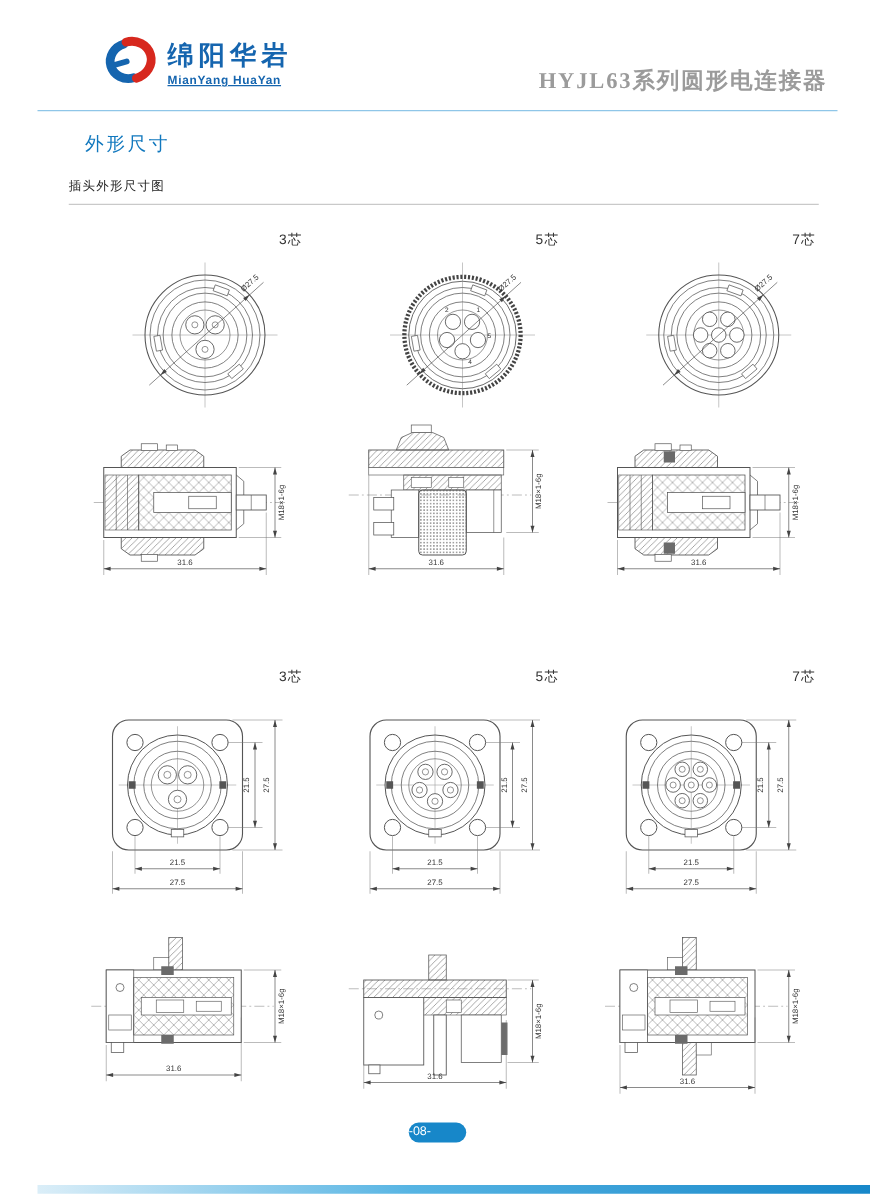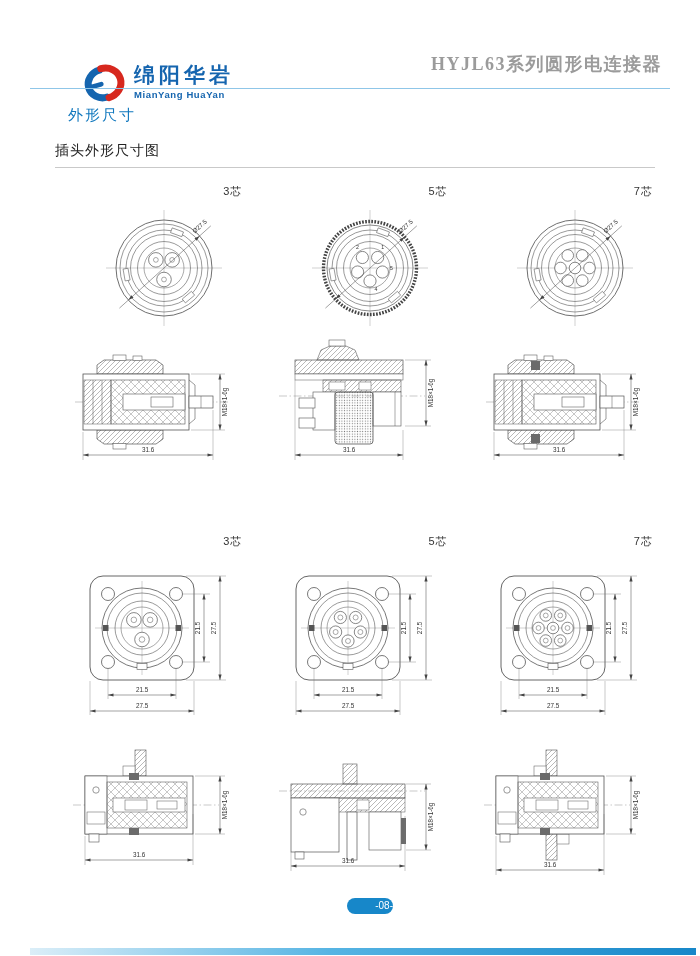--- a/index.html
+++ b/index.html
@@ -1,45 +1,45 @@
 <!DOCTYPE html>
 <html><head>
 <meta charset="utf-8">
 <style>
   html,body{margin:0;padding:0;background:#fff;}
   .page{position:relative;width:700px;height:956px;background:#fff;overflow:hidden;
         font-family:"Liberation Sans",sans-serif;color:#222;}
   
   .header{position:absolute;left:0;top:0;width:700px;height:88px;}
-  .logo{position:absolute;left:64px;top:28px;display:flex;align-items:flex-start;margin-top:35px;}
+  .logo{position:absolute;left:64px;top:28px;display:flex;align-items:center;}
   .logo-icon{width:62px;height:46px;}
   .logo-text{margin-left:8px;}
   .logo-cn{font-size:21px;font-weight:bold;color:var(--logo-blue);letter-spacing:4px;line-height:24px;}
-  .logo-en{font-size:9.5px;font-weight:bold;color:var(--logo-blue);letter-spacing:0.6px;margin-top:2px;}
+  .logo-en{font-size:9.5px;font-weight:bold;color:var(--logo-blue);letter-spacing:0.6px;margin-top:2px;text-decoration:underline;}
   .doc-title{position:absolute;right:38px;top:52px;font-family:"Liberation Serif",serif;
              font-weight:bold;font-size:18px;color:var(--title-gray);letter-spacing:1.5px;text-align:center;}
   .header-rule{position:absolute;left:30px;right:30px;top:88px;height:1px;background:var(--line-blue);}
   
   .main-title{position:absolute;left:68px;top:106px;font-size:15px;color:var(--accent);letter-spacing:2px;}
-  .sub-label{position:absolute;left:55px;width:600px;font-size:14px;color:#222;
+  .sub-label{position:absolute;left:55px;width:600px;font-size:10px;color:#222;
              padding-bottom:7px;border-bottom:1px solid #c9c9c9;letter-spacing:1px;}
   .plug-label{top:142px;}
   .socket-label{top:493px;}
   
   .row{position:absolute;left:37px;width:616px;display:flex;}
   .cell{width:205.3px;display:flex;justify-content:flex-end;}
   .variant{font-size:11px;color:#333;letter-spacing:1px;}
   .vrow1{top:184px;}  .drow1{top:206px;}
   .drow2{top:334px;}
   .vrow2{top:534px;}  .drow3{top:568px;}
   .drow4{top:724px;}
   svg text{font-family:"Liberation Sans",sans-serif;}
   
   .page-badge{position:absolute;left:327px;top:898px;width:46px;height:16px;line-height:16px;
-              background:var(--badge);color:#fff;font-size:10px;text-align:right;border-radius:8px;margin-left:20px;}
+              background:var(--badge);color:#fff;font-size:10px;text-align:left;border-radius:8px;}
   .bottom-bar{position:absolute;left:30px;right:4px;top:948px;height:7px;
               background:linear-gradient(to right,#dbeef8,#56b4e3 45%,var(--badge));}
 </style>
 </head>
 <body style="--accent: #1178be; --badge: #1787c9; --logo-blue: #1565af; --logo-red: #d7281e; --title-gray: #9b9b9b; --line-blue: #8fc6e8;">
 
 <svg width="0" height="0" style="position:absolute" aria-hidden="true">
   <defs>
     <pattern id="hs" width="5" height="5" patternUnits="userSpaceOnUse">
       <path d="M0 5 L5 0" stroke="#8a8a8a" stroke-width="0.6"></path>

